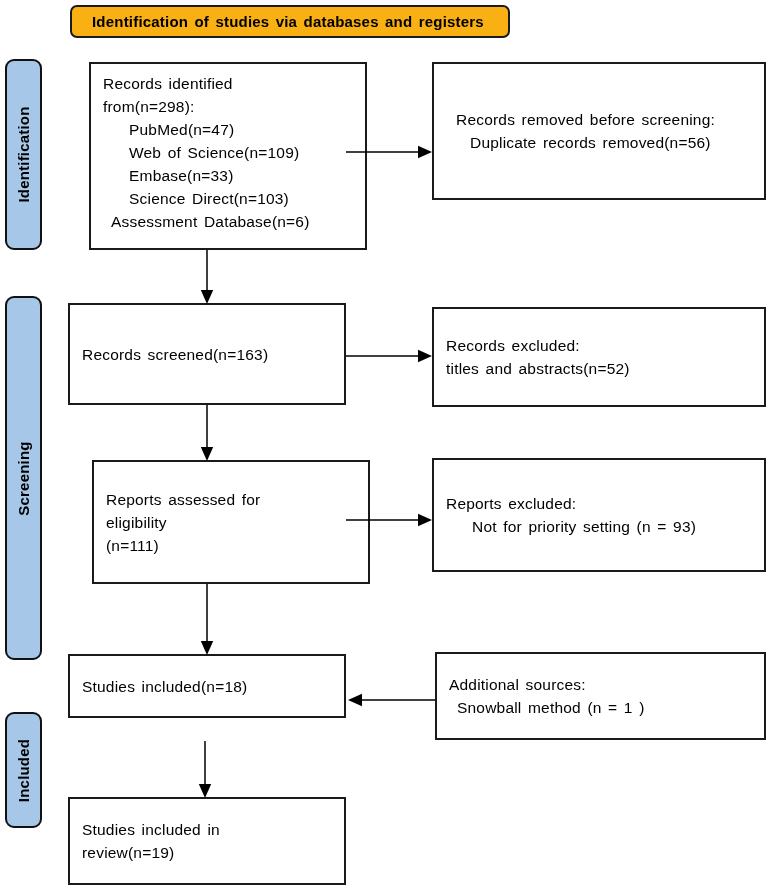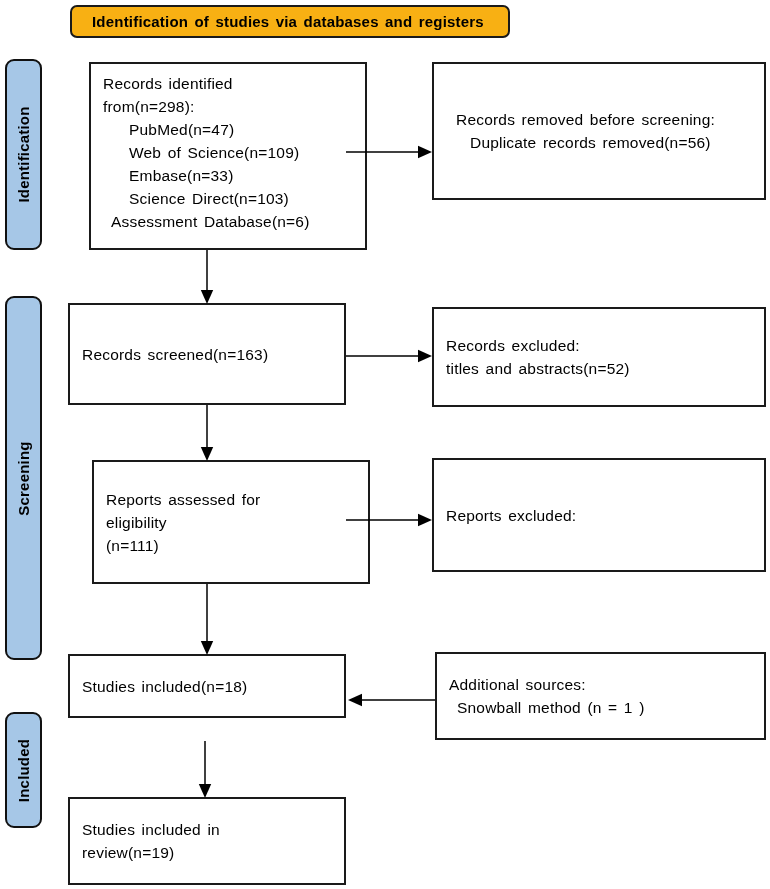--- a/index.html
+++ b/index.html
@@ -138,20 +138,21 @@
   </div>
 
   <div class="fbox box-reports-assessed">
     <div class="line">Reports assessed for</div>
     <div class="line">eligibility</div>
     <div class="line">(n=111)</div>
   </div>
 
   <div class="fbox box-reports-excluded">
     <div class="line">Reports excluded:</div>
+    <div class="line ind">Not for priority setting (n = 93)</div>
   </div>
 
   <div class="fbox box-studies-included">
     <div class="line">Studies included(n=18)</div>
   </div>
 
   <div class="fbox box-additional-sources">
     <div class="line">Additional sources:</div>
     <div class="line ind3">Snowball method  (n = 1 )</div>
   </div>

